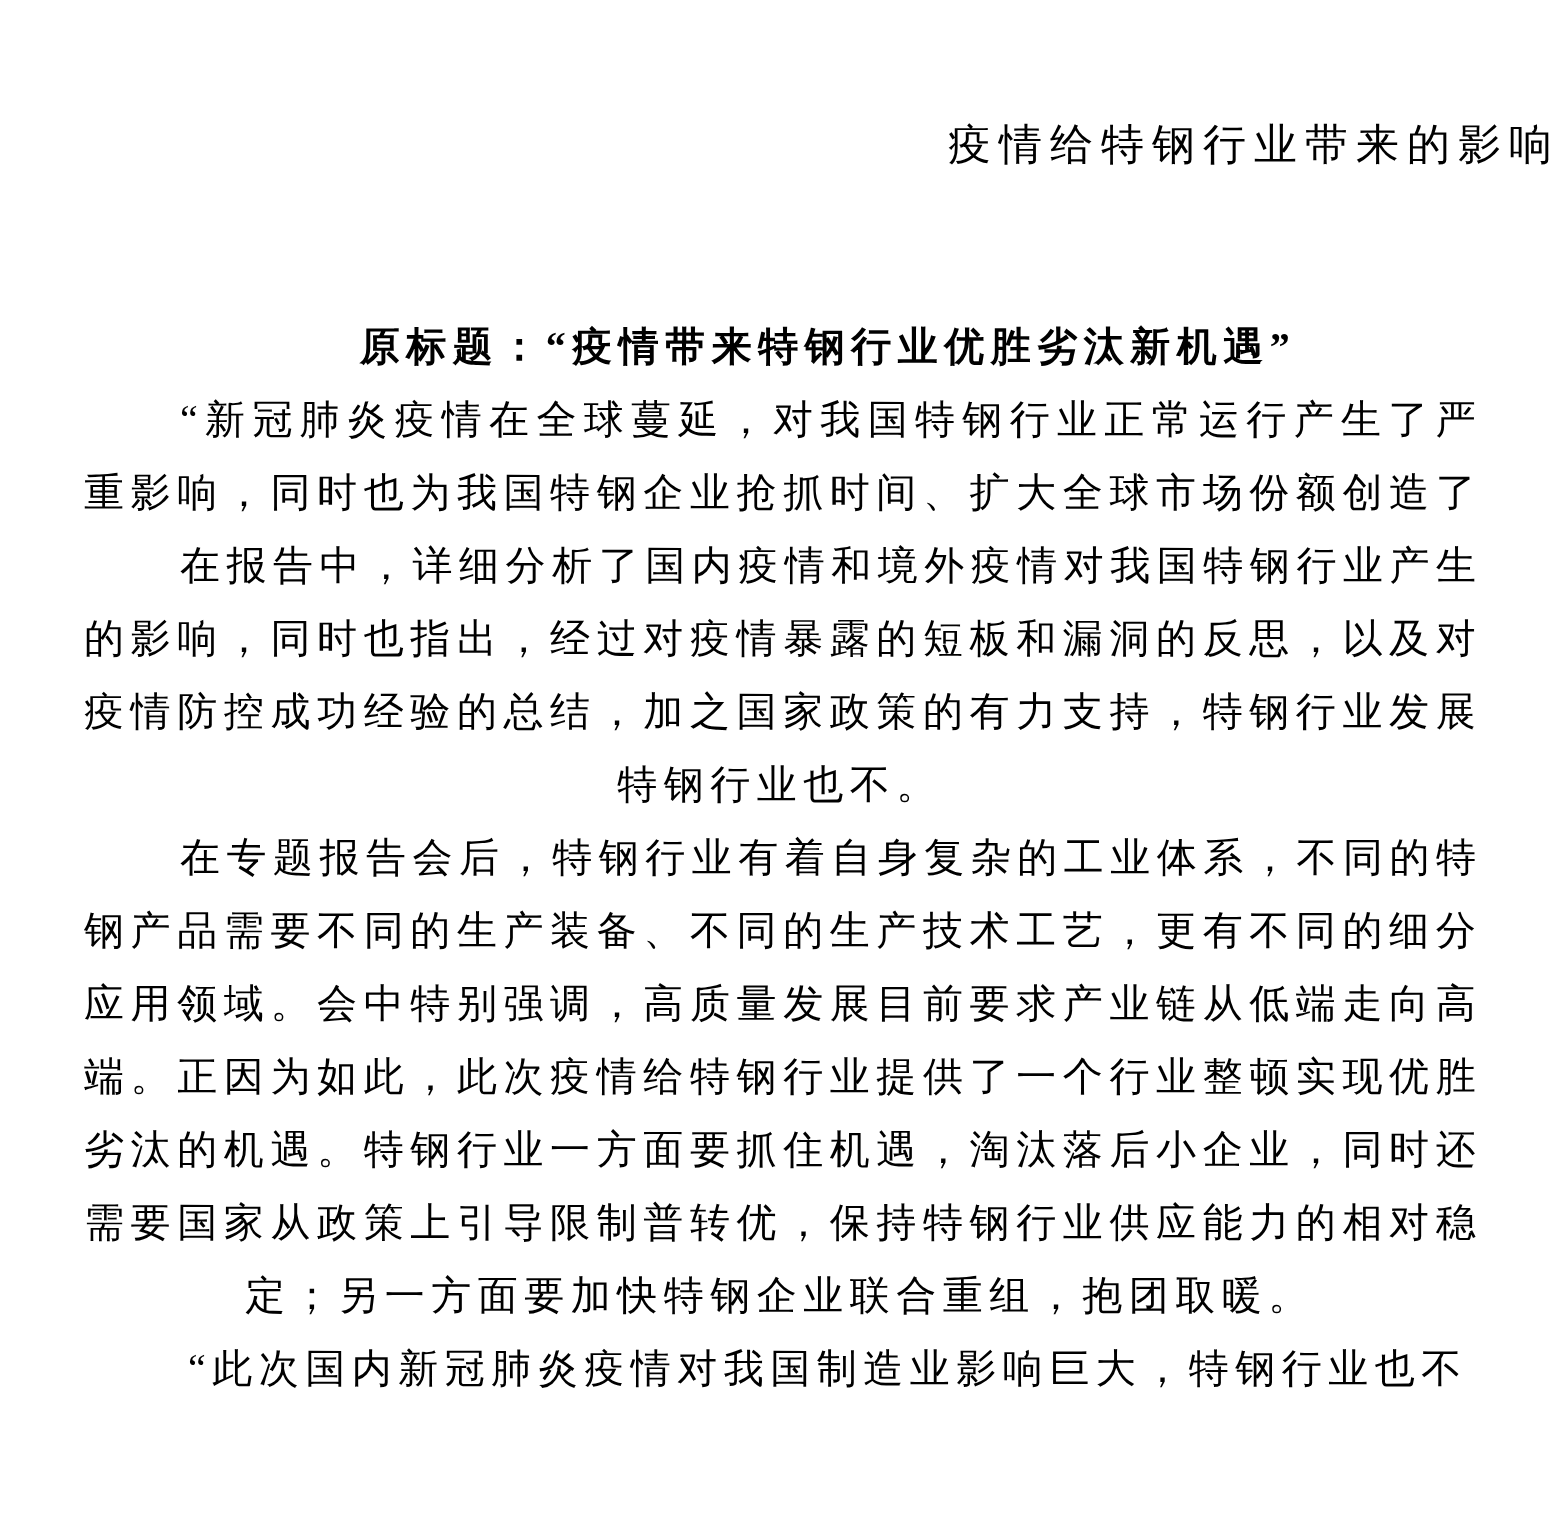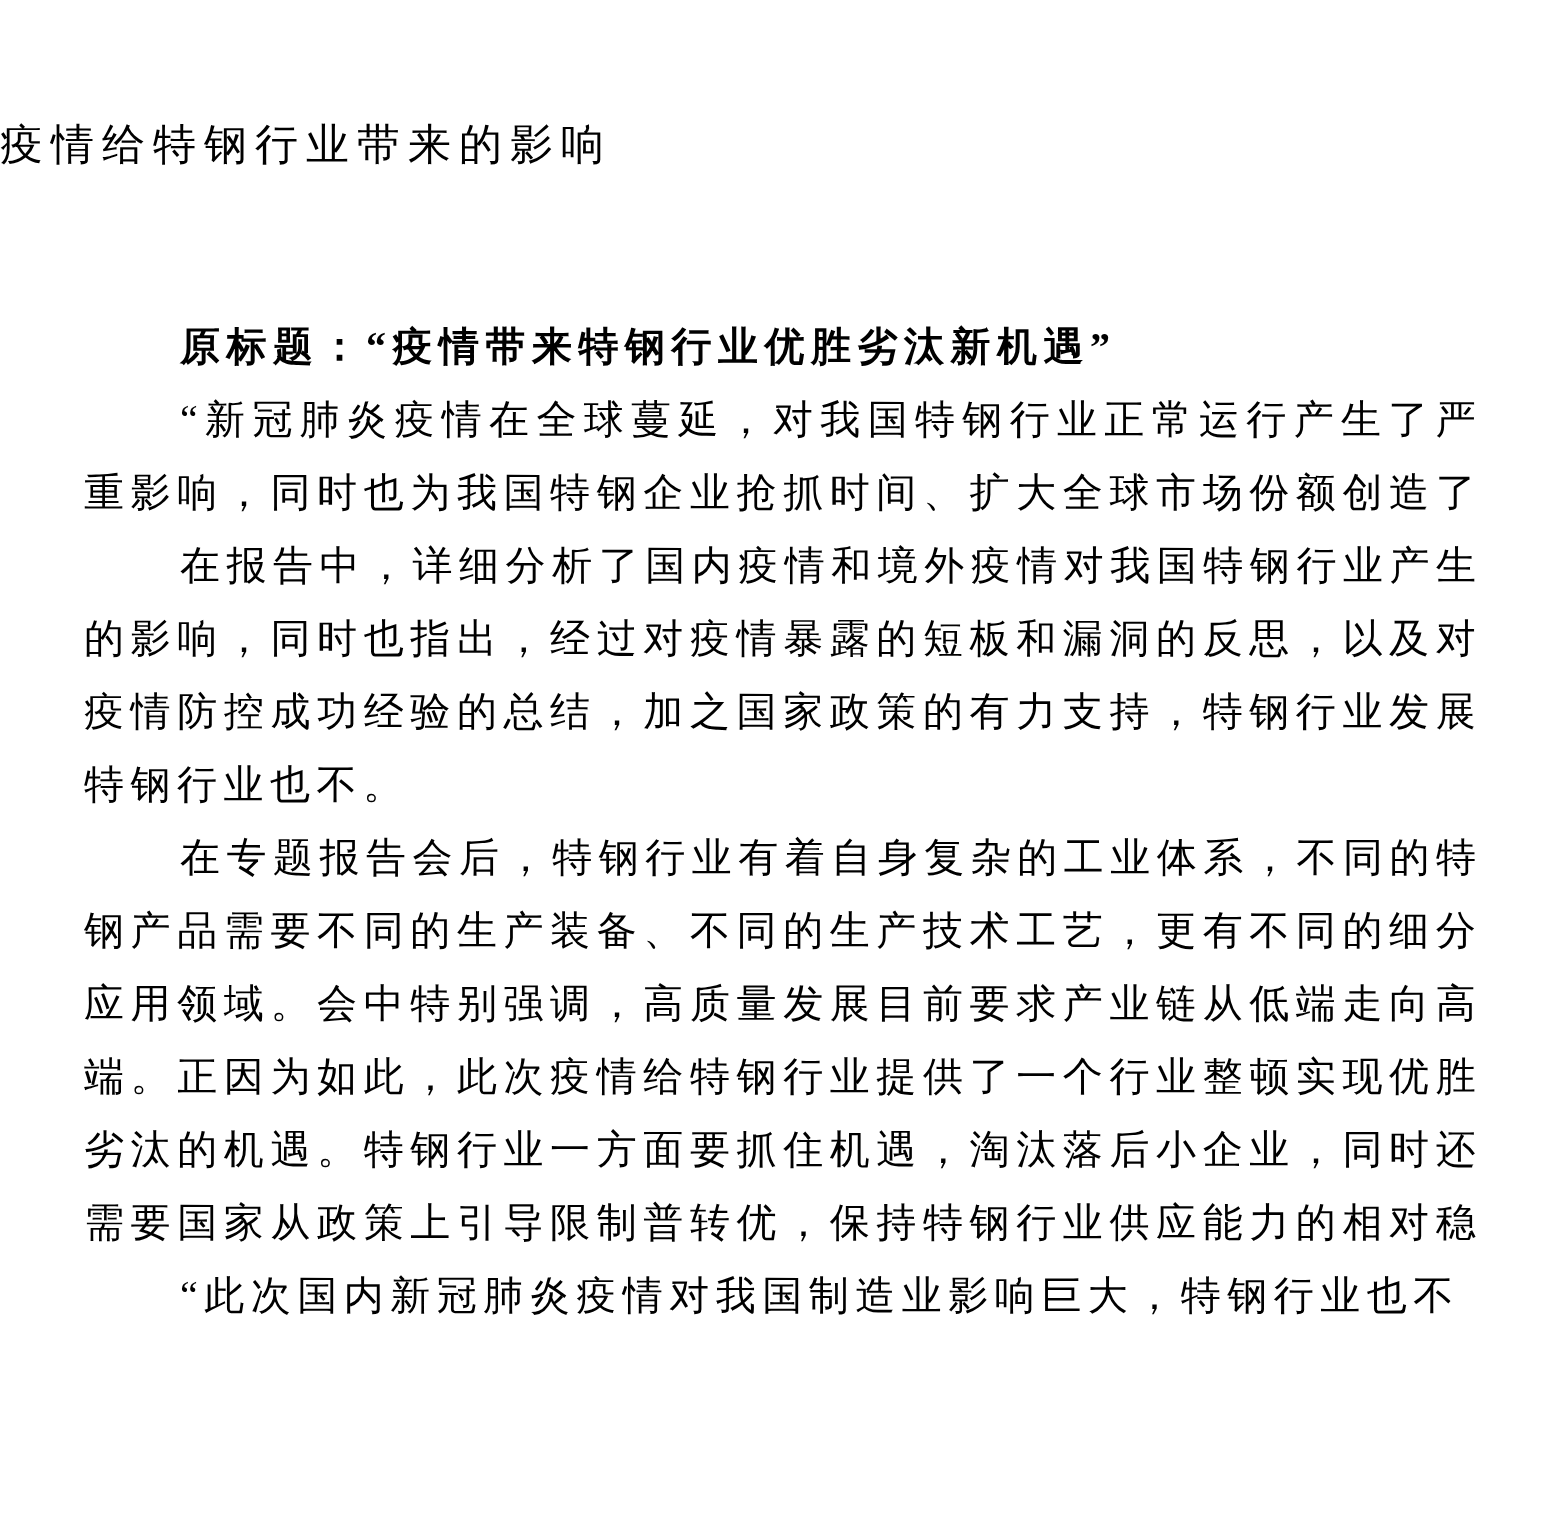--- a/index.html
+++ b/index.html
@@ -14,33 +14,34 @@
     font-family: "Liberation Serif", "DejaVu Serif", serif;
     color: #000000;
   }
   .page {
     width: 100%;
     height: 100%;
     box-sizing: border-box;
   }
   .doc-title {
     margin: 112px 0 0 0;
-    text-align: left;
+    text-align: right;
     font-size: 43px;
     font-weight: normal;
     letter-spacing: 8px;
     line-height: 66px;
     white-space: nowrap;
   }
   .body-text {
     margin-top: 132px;
     padding: 0 84px;
   }
   .paragraph {
     margin: 0;
+    text-align: center;
   }
   .line {
     font-size: 40px;
     line-height: 73px;
     height: 73px;
     letter-spacing: 6.5px;
     white-space: nowrap;
   }
   
   .line.full {
@@ -414,18 +415,19 @@
           <span>业</span>
           <span>供</span>
           <span>应</span>
           <span>能</span>
           <span>力</span>
           <span>的</span>
           <span>相</span>
           <span>对</span>
           <span>稳</span>
         </div>
+        <div class="line">定；另一方面要加快特钢企业联合重组，抱团取暖。</div>
       </div>
       <div class="paragraph">
         <div class="line first">“此次国内新冠肺炎疫情对我国制造业影响巨大，特钢行业也不</div>
       </div>
     </div>
 </div>
 
 </body></html>

